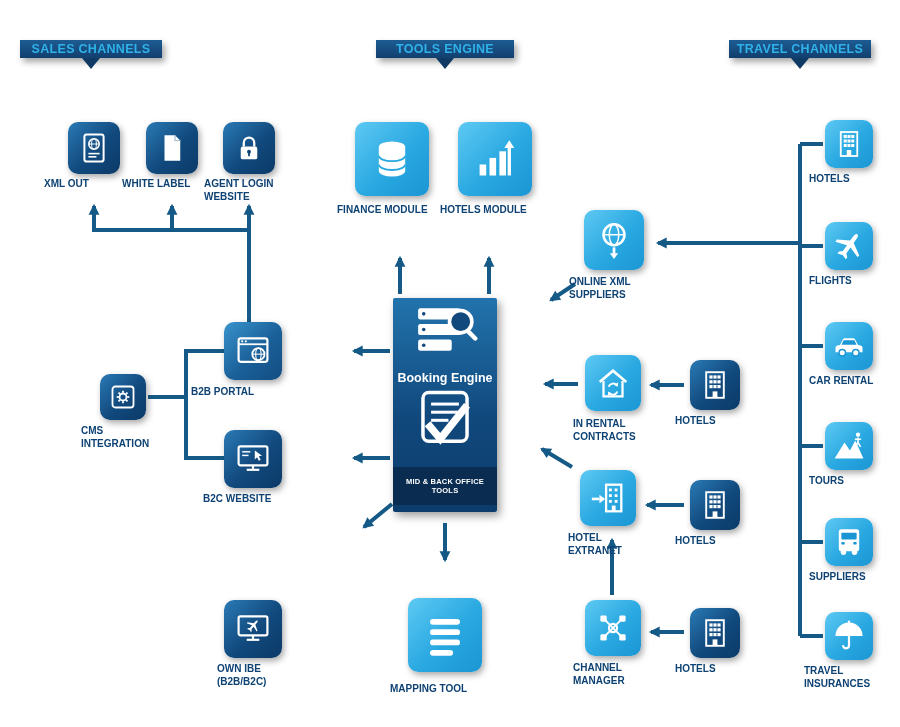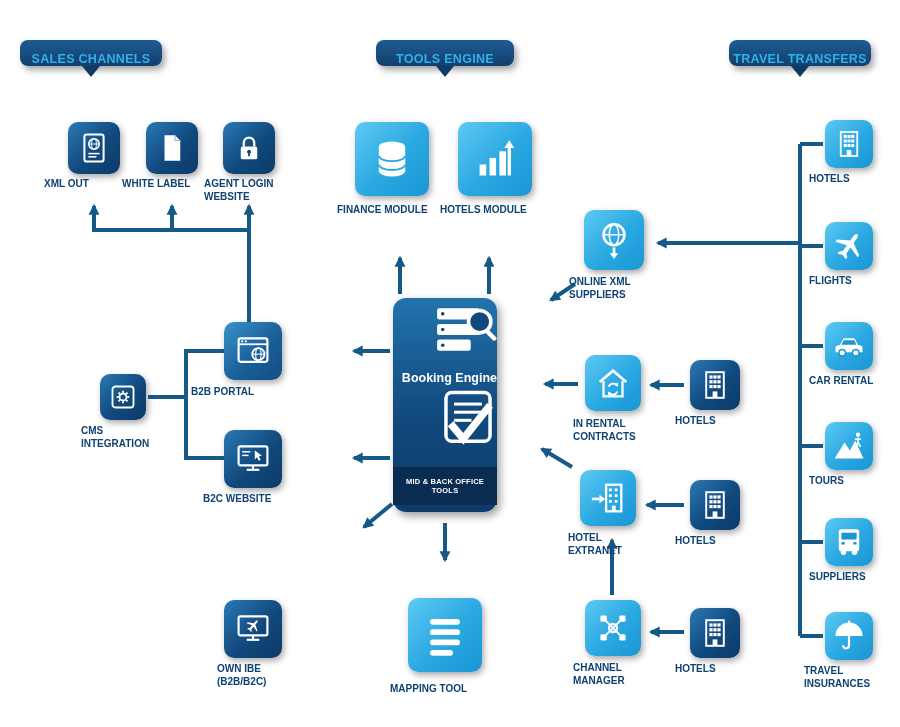--- a/index.html
+++ b/index.html
@@ -1,45 +1,45 @@
 <!DOCTYPE html>
 <html><head>
 <meta charset="utf-8">
 <style>
   * { margin:0; padding:0; box-sizing:border-box; }
   body { font-family:"Liberation Sans", sans-serif; background:#ffffff; }
   .canvas { position:relative; width:900px; height:727px; background:#ffffff; overflow:hidden; }
 
   .connectors { position:absolute; left:0; top:0; z-index:1; }
 
-  .banner { position:absolute; z-index:3; height:26px;
+  .banner { position:absolute; z-index:3; height:18px;
     background:linear-gradient(180deg,#1d5c93 0%, #123f6e 100%);
-    border-radius:8px; display:flex; align-items:flex-end; justify-content:center;
+    border-radius:0; display:flex; align-items:center; justify-content:center;
     color:#2fb2e9; font-weight:bold; font-size:12.5px; letter-spacing:.3px;
     box-shadow:3px 4px 6px rgba(60,60,60,.45); }
   .banner::after { content:""; position:absolute; top:100%; left:50%;
     transform:translateX(-50%); border:9px solid transparent;
     border-top:11px solid #0e3a64; border-bottom:0; }
 
   .node { position:absolute; z-index:2; border-radius:10px;
     display:flex; align-items:center; justify-content:center;
     box-shadow:2px 3px 6px rgba(40,40,40,.4); }
   .node.dark { background:linear-gradient(135deg,#2a7ab5 0%,#11497d 55%,#0b3a68 100%); }
   .node.mid  { background:linear-gradient(135deg,#3a93cc 0%,#1a6099 55%,#124d82 100%); }
   .node.light{ background:linear-gradient(135deg,#5ec9f3 0%,#29a8e1 55%,#1b96d4 100%); }
   .node svg { display:block; }
 
   .nlabel { position:absolute; z-index:2; color:#0d4273;
     font-weight:bold; font-size:10px; line-height:1.25; }
 
   .engine { position:absolute; z-index:2; left:393px; top:298px; width:104px; height:214px;
-    border-radius:13px;
+    border-radius:2px;
     background:linear-gradient(180deg,#2273ad 0%,#11497d 55%,#0c3c6b 100%);
     box-shadow:3px 4px 8px rgba(40,40,40,.45);
-    display:flex; flex-direction:column; align-items:flex-end; padding-top:8px; }
+    display:flex; flex-direction:column; align-items:center; padding-top:8px; }
   .engine-title { color:#ffffff; font-weight:bold; font-size:12.5px; margin:5px 0 4px 0; }
   .engine-footer { position:absolute; left:0; right:0; bottom:7px; background:#092c50;
     color:#ffffff; font-size:7.5px; font-weight:bold; text-align:center;
     padding:10px 0; letter-spacing:.2px; }
 </style>
 </head>
 <body>
 
 <div class="canvas">
 
@@ -85,21 +85,21 @@
     </g>
   </svg>
 
   <div class="banner" style="left:20px;top:40px;width:142px">
     <span>SALES CHANNELS</span>
   </div>
   <div class="banner" style="left:376px;top:40px;width:138px">
     <span>TOOLS ENGINE</span>
   </div>
   <div class="banner" style="left:729px;top:40px;width:142px">
-    <span>TRAVEL TRANSFERS</span>
+    <span>TRAVEL CHANNELS</span>
   </div>
 
   <div class="node dark" style="left:68px;top:122px;width:52px;height:52px">
     <span>
       <svg viewBox="0 0 40 40" width="32" height="32">
         <rect x="8" y="3" width="24" height="34" rx="3" fill="none" stroke="#fff" stroke-width="2.5"></rect>
         <circle cx="20" cy="15" r="6.5" fill="none" stroke="#fff" stroke-width="2"></circle>
         <ellipse cx="20" cy="15" rx="3" ry="6.5" fill="none" stroke="#fff" stroke-width="1.2"></ellipse>
         <line x1="13.5" y1="15" x2="26.5" y2="15" stroke="#fff" stroke-width="1.2"></line>
         <line x1="13" y1="27" x2="27" y2="27" stroke="#fff" stroke-width="2"></line>

